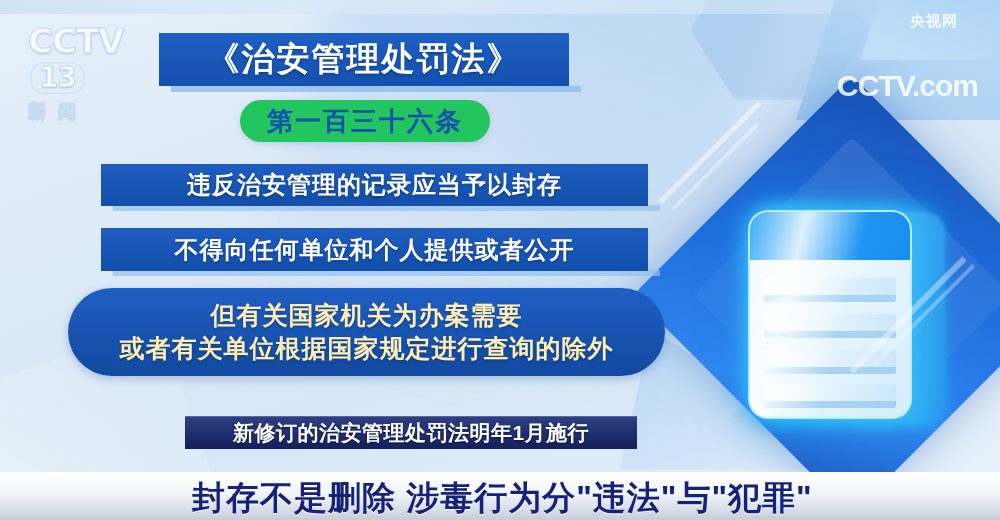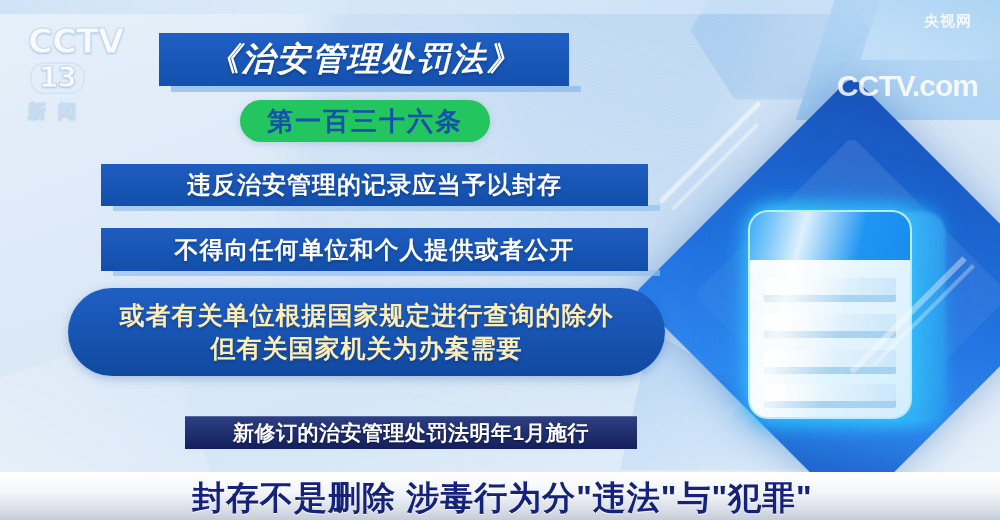--- a/index.html
+++ b/index.html
@@ -130,38 +130,37 @@
     background:rgba(226,238,250,.9);
   }
 
   
   .wm{
     position:absolute;right:22px;top:12px;text-align:right;
     color:rgba(255,255,255,.80);
   }
   .wm .cn{
     font-size:15px;font-weight:bold;letter-spacing:1px;
-    color:rgba(255,255,255,.85);margin-bottom:-6px;margin-right:6px;
+    color:rgba(255,255,255,.85);margin-bottom:-6px;margin-right:20px;
   }
   .wm .en{
     font-size:30px;font-weight:bold;letter-spacing:-1px;
     color:rgba(255,255,255,.85);
     margin-top:44px;
   }
 
   
   .title-banner{
     position:absolute;left:159px;top:33px;width:410px;height:53px;
     background:linear-gradient(180deg,#1f5fc4,#1450ad);
     display:flex;align-items:center;justify-content:center;
   }
   .title-banner span{
     color:#ffffff;font-size:33px;font-weight:bold;letter-spacing:2px;
     text-shadow:0 2px 3px rgba(0,30,80,.35);
-    font-style:italic;
   }
   .title-underline{
     position:absolute;left:171px;top:86px;width:410px;height:6px;
     background:rgba(140,185,235,.75);
   }
   .pill{
     position:absolute;left:240px;top:100px;width:250px;height:42px;
     background:#22c55e;border-radius:21px;
     display:flex;align-items:center;justify-content:center;
     box-shadow:0 2px 6px rgba(110,150,195,.3);
@@ -305,22 +304,22 @@
   <div class="sbox" style="left:101px;top:164px;width:547px;height:42px;">
     <span>违反治安管理的记录应当予以封存</span>
   </div>
 
   <div class="sbox-shadow" style="left:113px;top:270px;width:547px;height:6px;"></div>
   <div class="sbox" style="left:101px;top:228px;width:547px;height:43px;">
     <span>不得向任何单位和个人提供或者公开</span>
   </div>
 
   <div class="sbox3">
+    <span>但有关国家机关为办案需要</span>
     <span>或者有关单位根据国家规定进行查询的除外</span>
-    <span>但有关国家机关为办案需要</span>
   </div>
 
   <div class="lt-sub-edge"></div>
   <div class="lt-sub">
     <span>新修订的治安管理处罚法明年1月施行</span>
   </div>
   <div class="lt-main">
     <span>封存不是删除 涉毒行为分"违法"与"犯罪"</span>
   </div>
 

